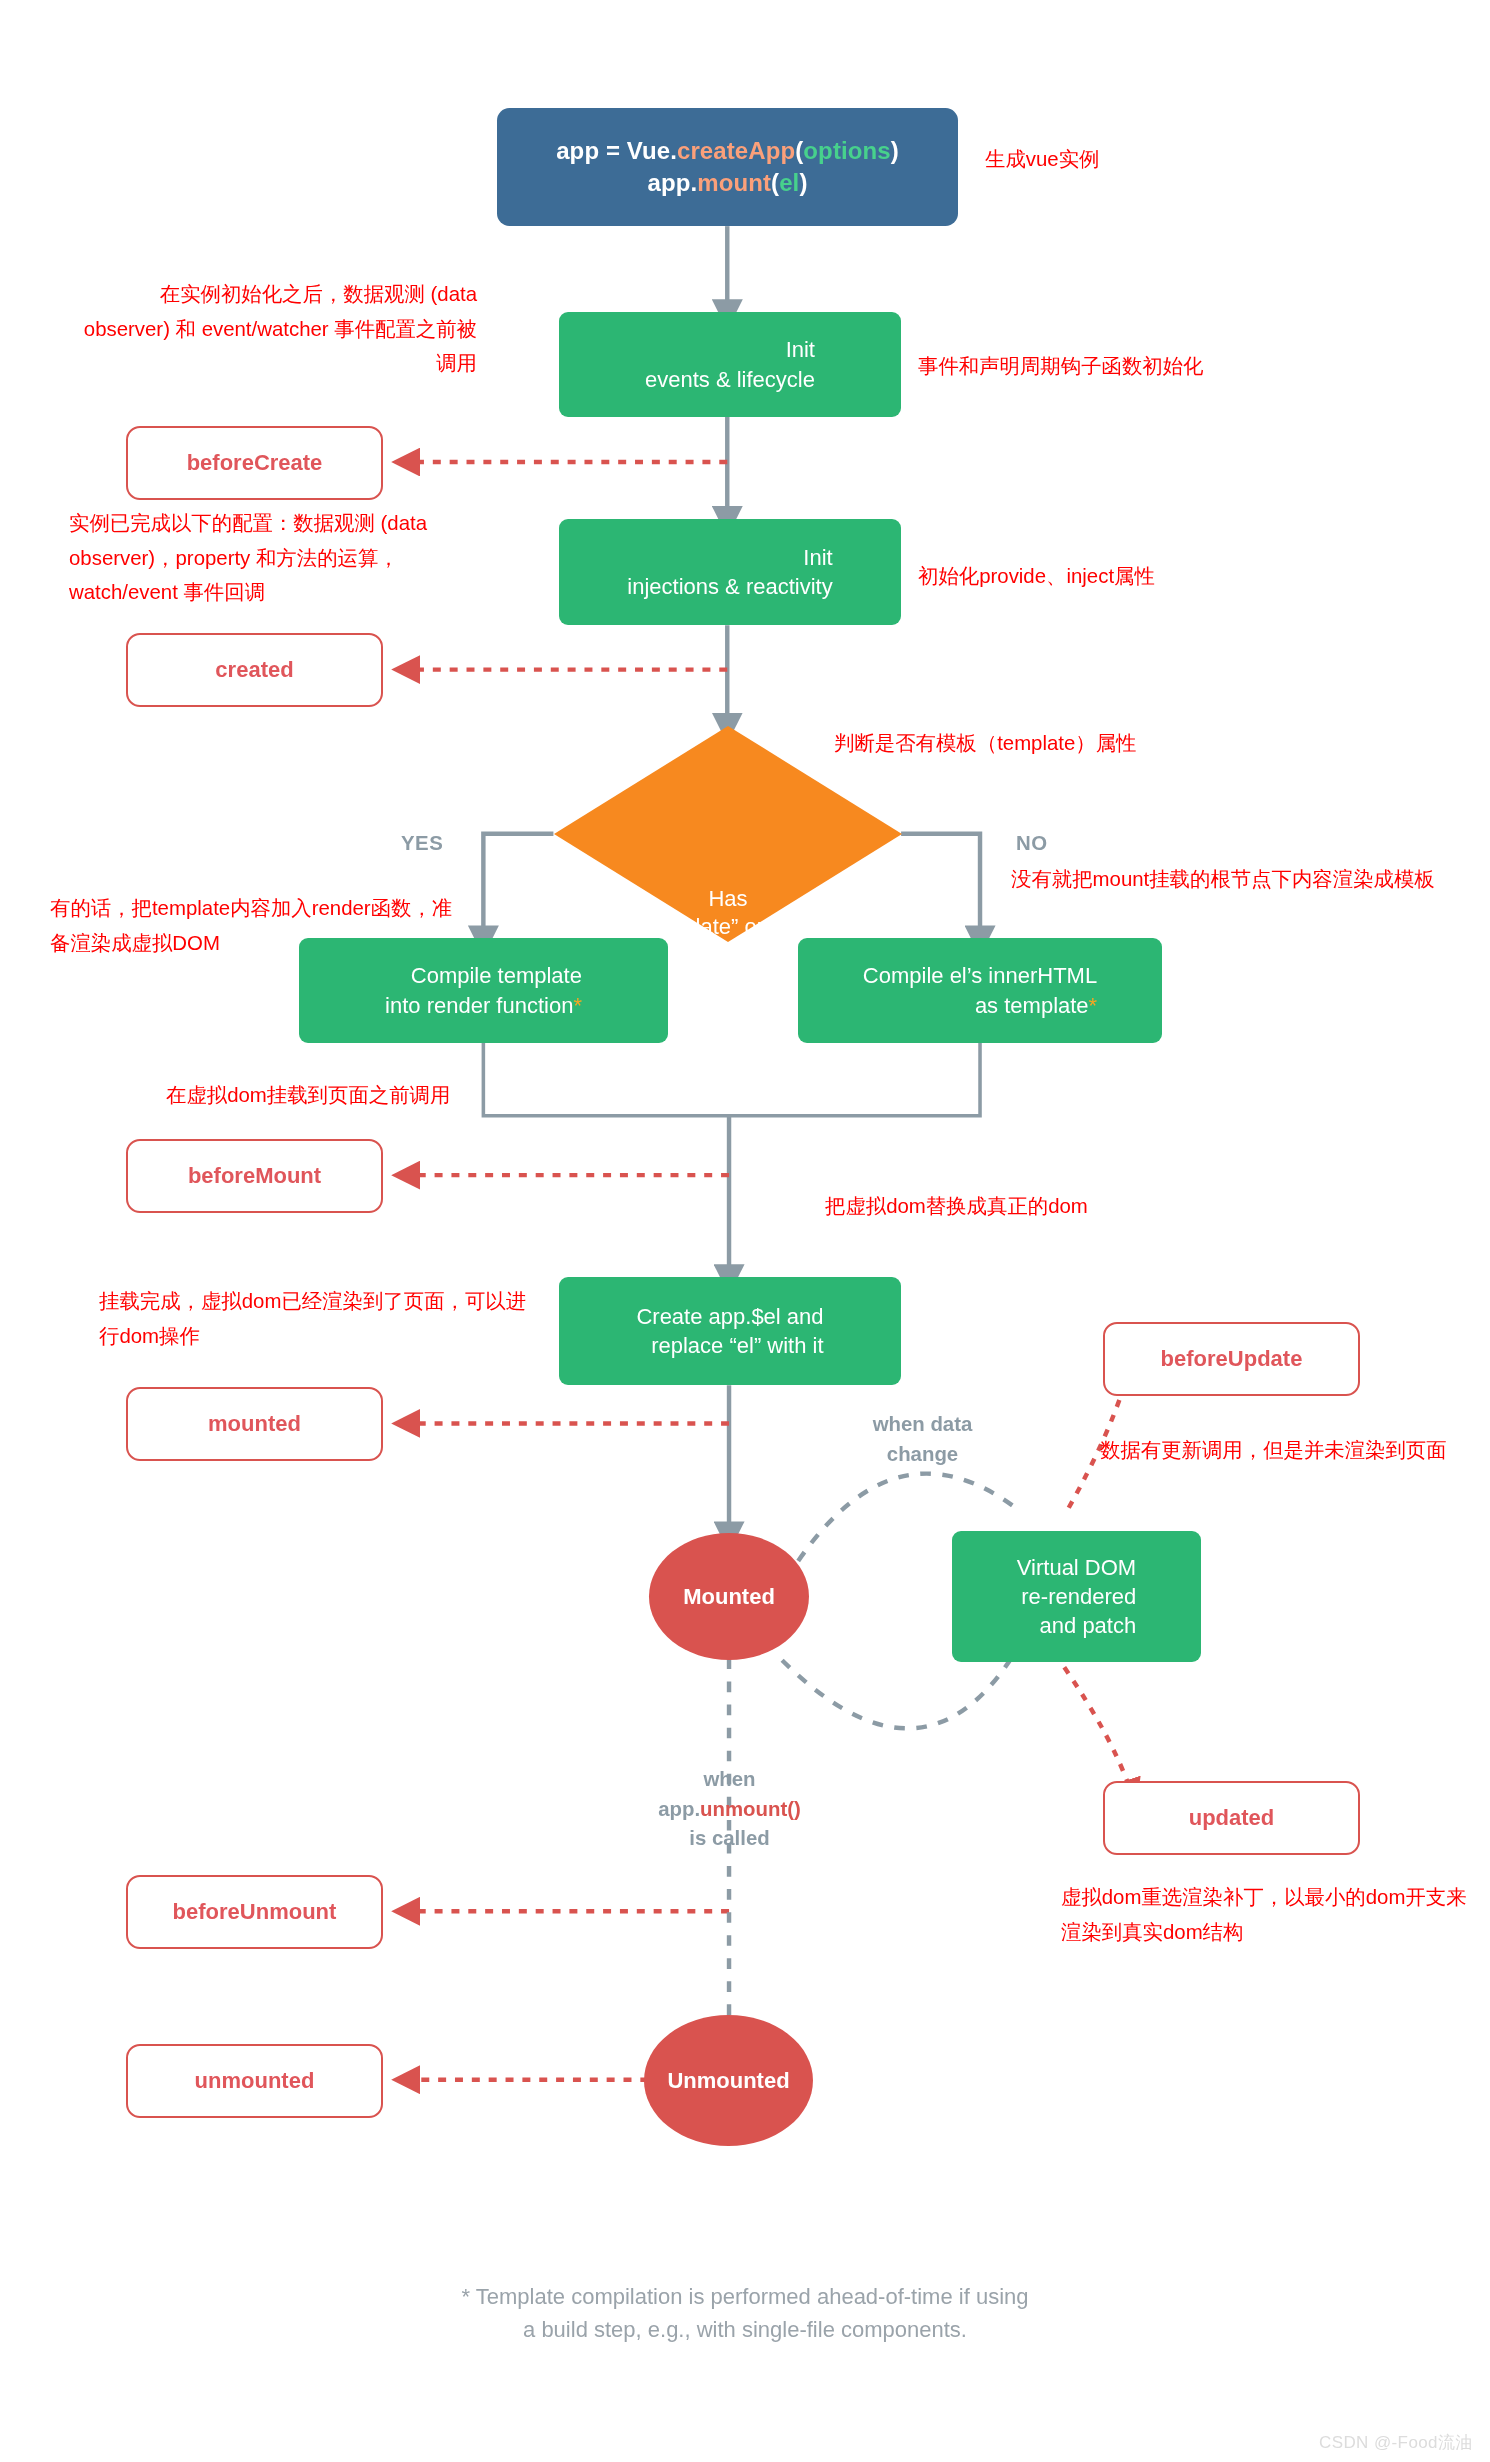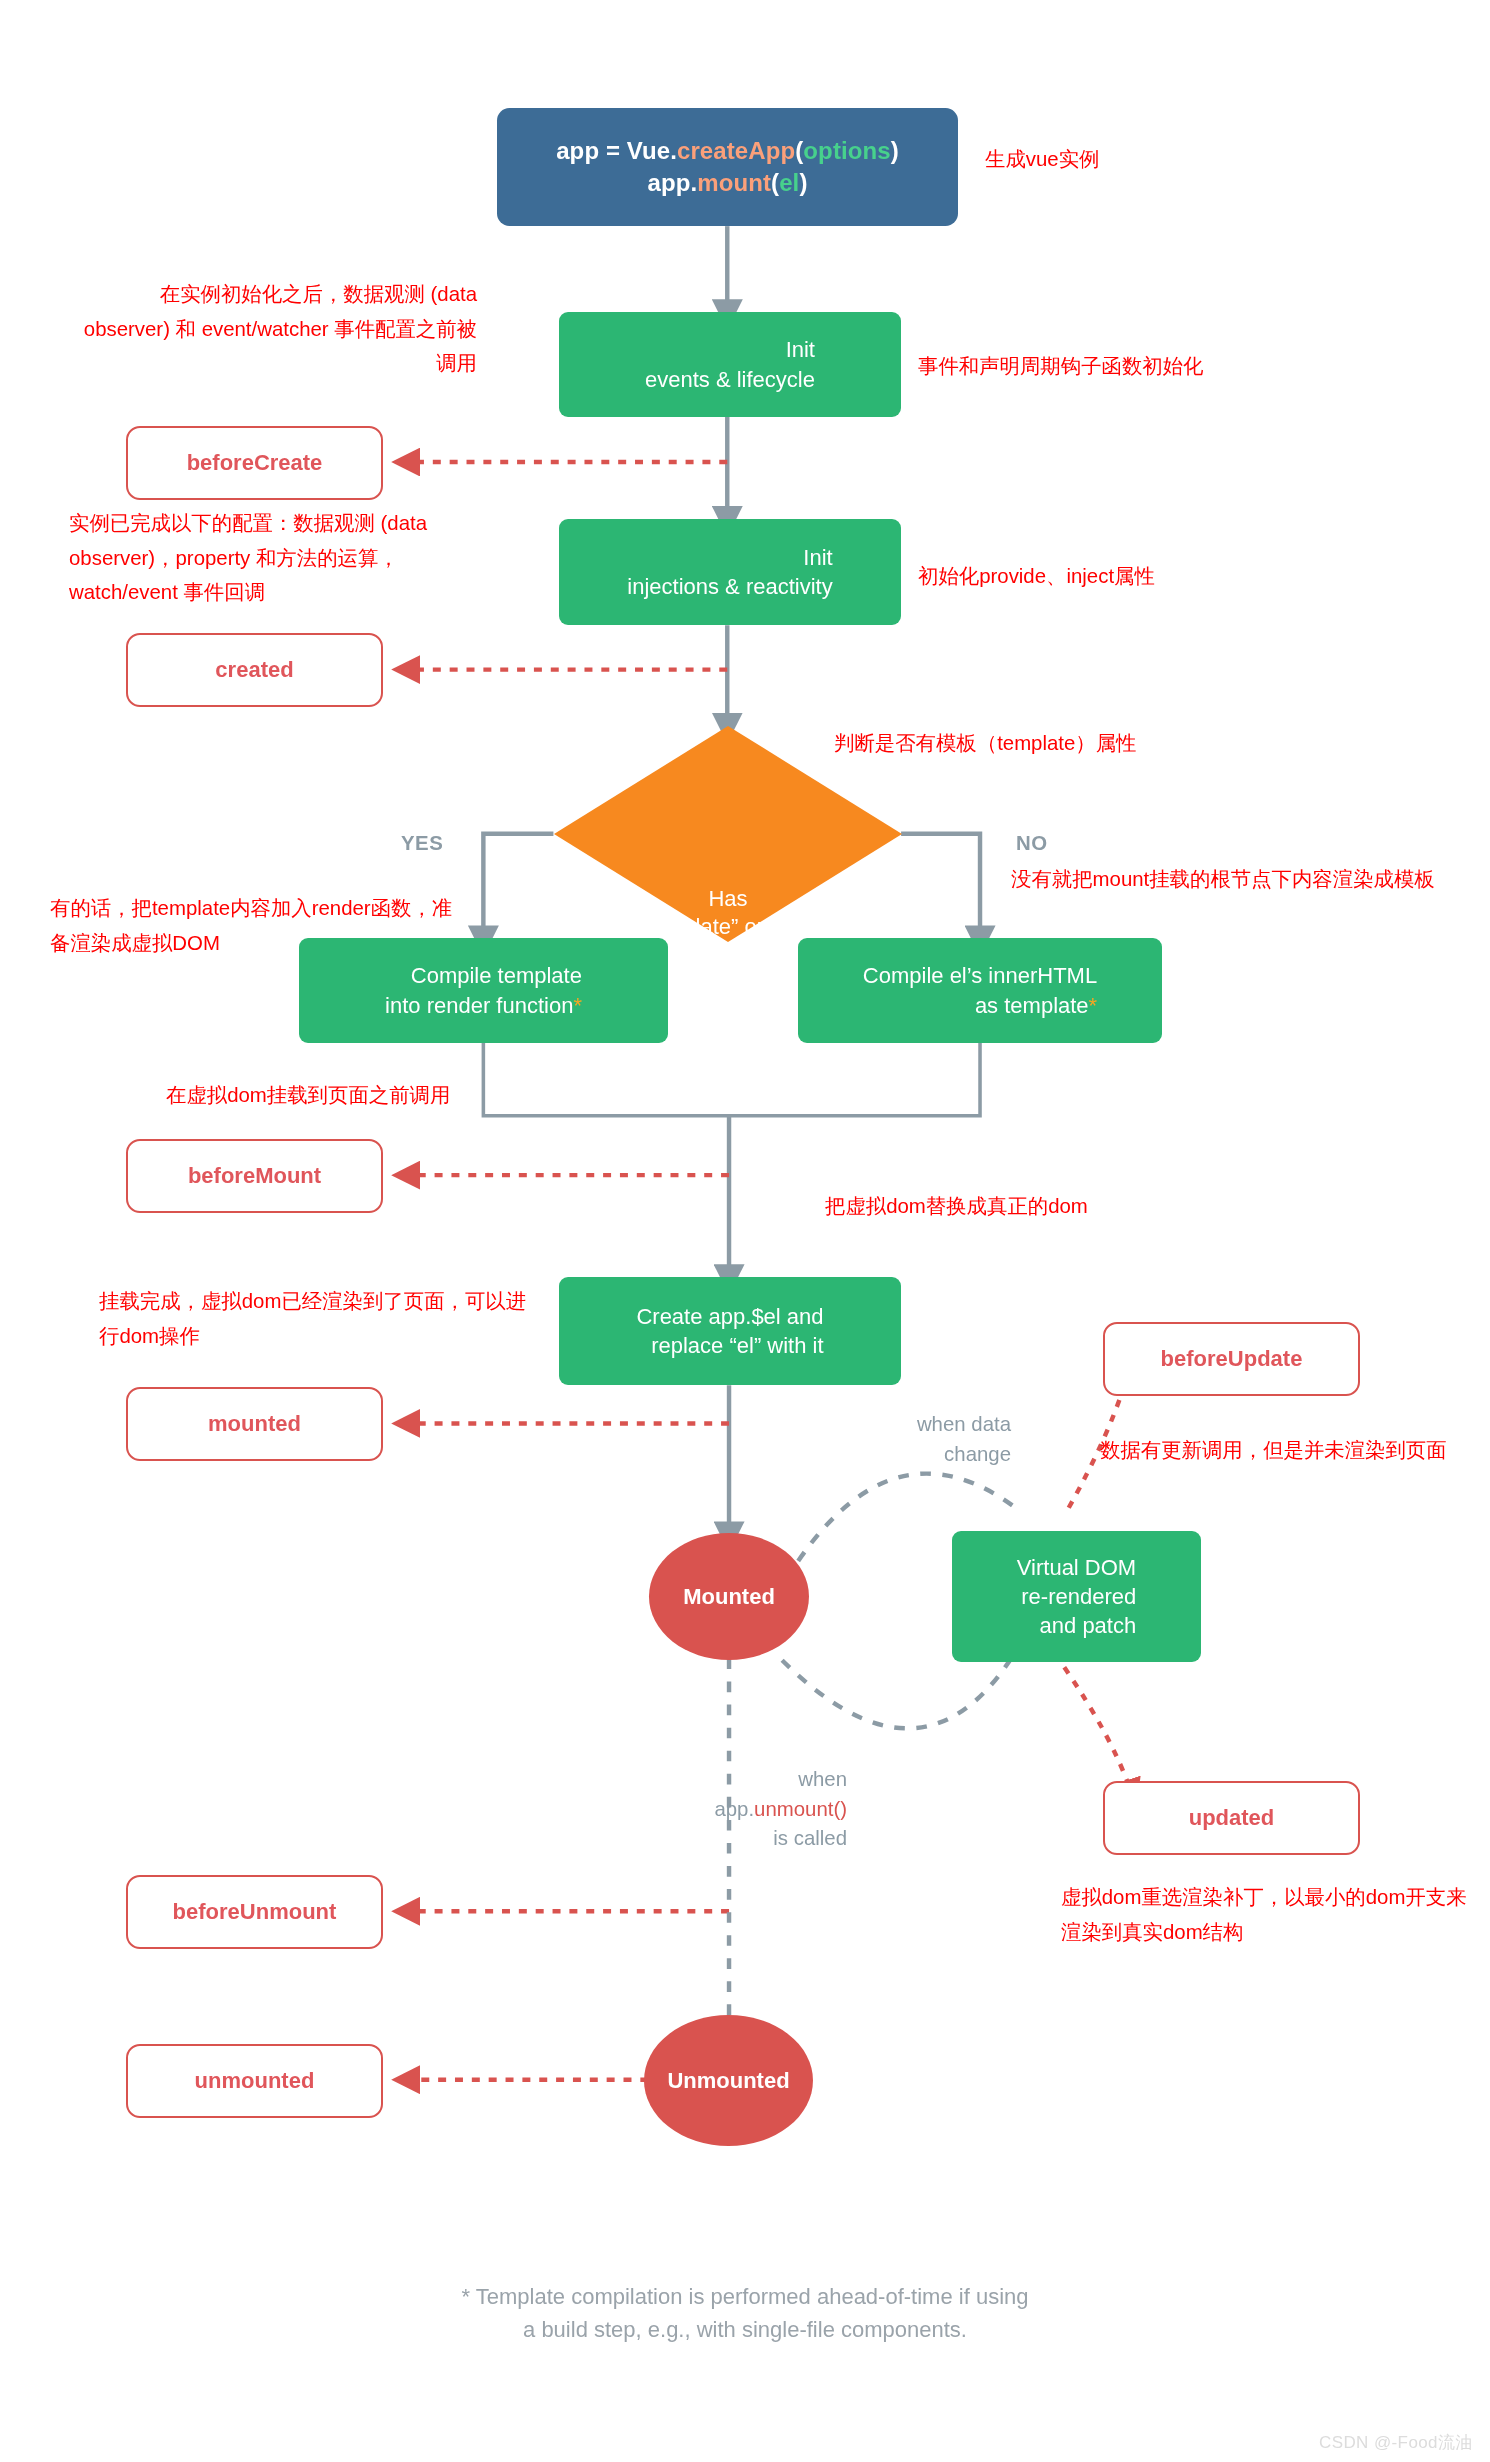--- a/index.html
+++ b/index.html
@@ -78,23 +78,23 @@
     position:absolute;
     color:#FF0000;
     font-size:20.4px;
     line-height:1.7;
     box-sizing:border-box;
   }
   .edge-label{
     position:absolute;
     color:#8C9BA5;
     font-size:20.4px;
-    font-weight:normal;
+    font-weight:bold;
     line-height:1.45;
-    text-align:right;
+    text-align:center;
   }
   .edge-label .hl{color:#D9534F;}
   .yesno{
     position:absolute;
     color:#8C9BA5;
     font-size:20.4px;
     font-weight:bold;
     letter-spacing:0.5px;
   }
   .footnote{

